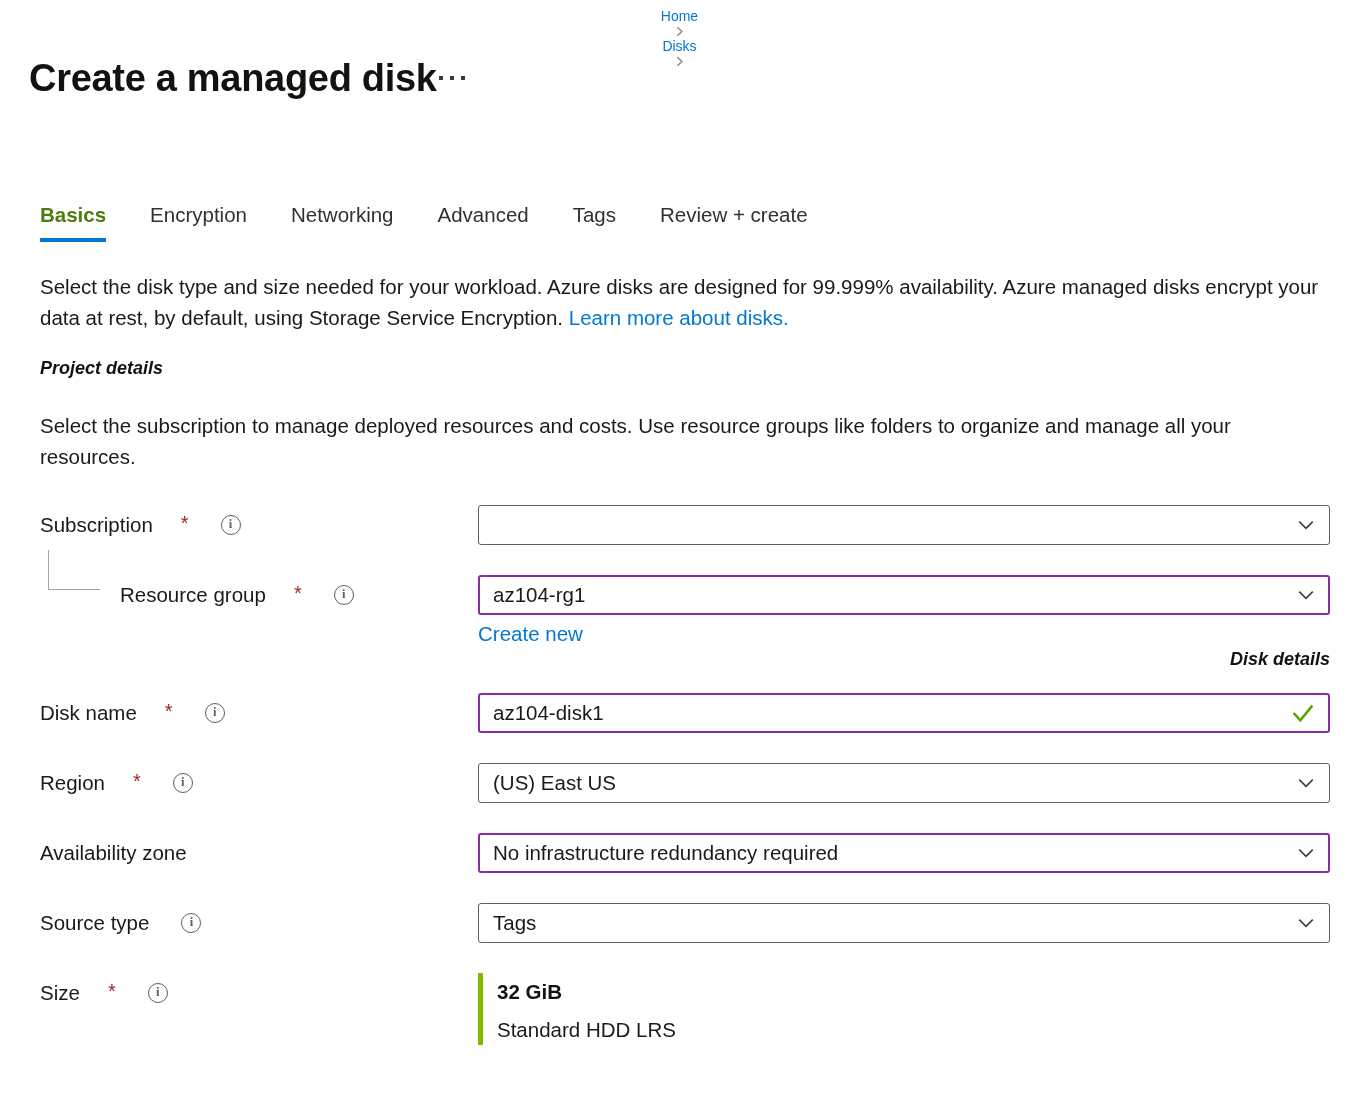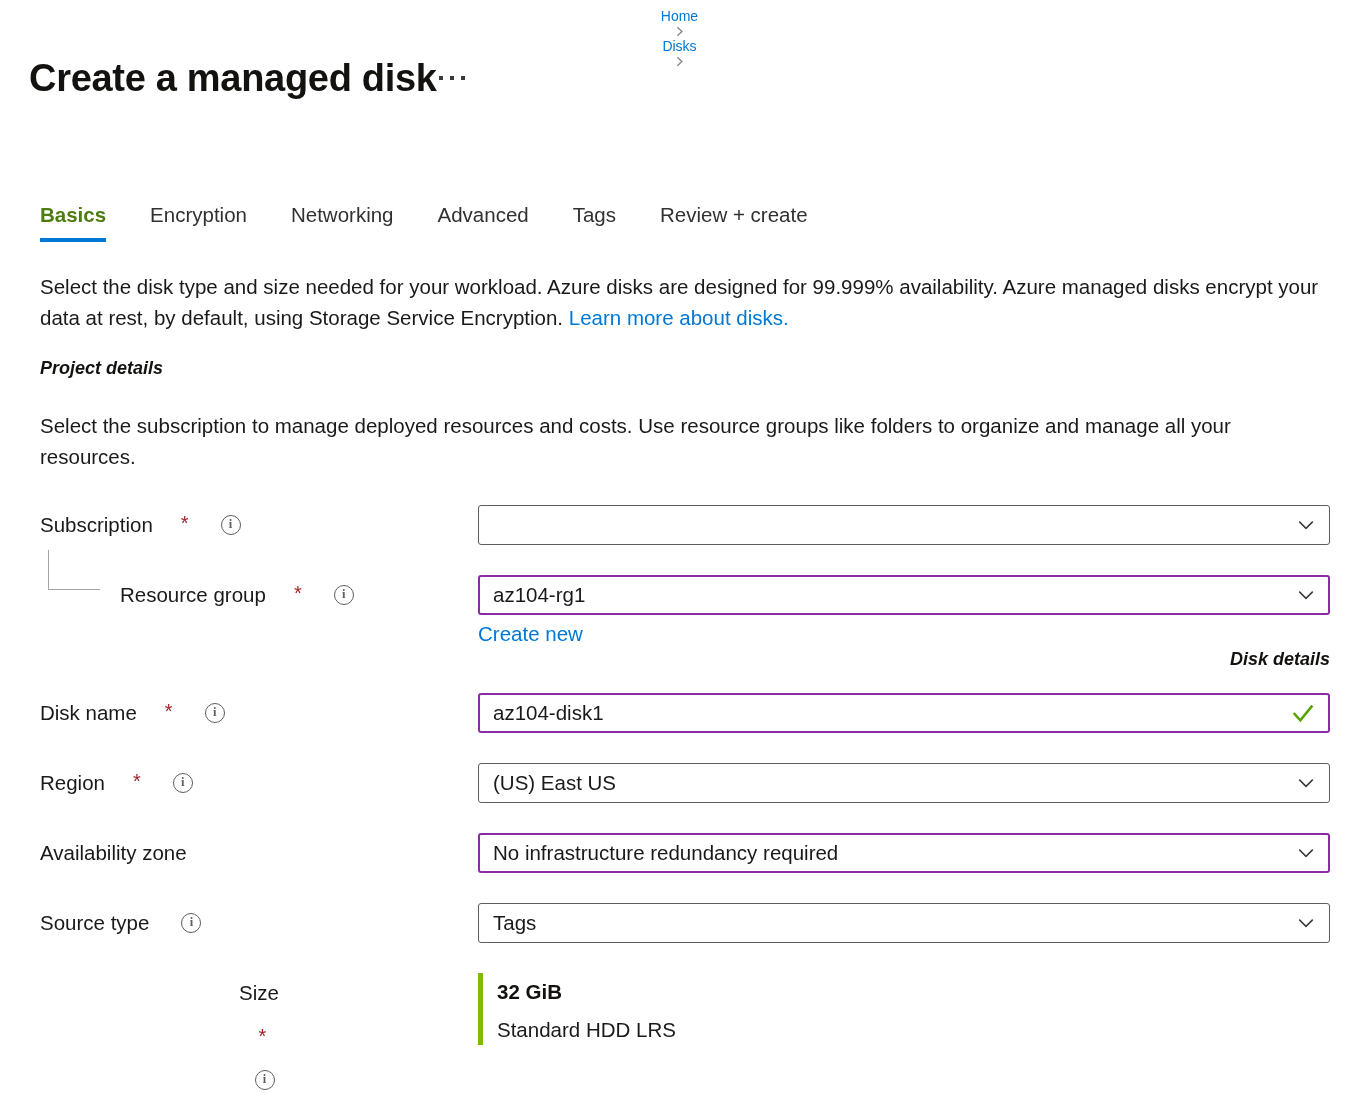--- a/index.html
+++ b/index.html
@@ -79,21 +79,21 @@
   .row-resource-group { position: relative; margin-bottom: 0; }
   .row-resource-group .row-label { padding-left: 80px; }
   .indent-connector {
     position: absolute; left: 8px; top: -25px; width: 52px; height: 40px;
     border-left: 1px solid #a6a4a2; border-bottom: 1px solid #a6a4a2;
   }
   .link-row { margin-left: 438px; margin-top: 7px; font-size: 20.5px; line-height: 23px; }
 
   
   .row-size { align-items: flex-start; margin-bottom: 0; }
-  .row-size .row-label { margin-top: 8px; flex-direction: column; }
+  .row-size .row-label { margin-top: 8px; }
   .size-display { display: flex; }
   .size-bar { width: 5px; background: #7fba00; flex: 0 0 auto; min-height: 72px; }
   .size-text { padding-left: 14px; padding-top: 7px; font-size: 20.5px; }
   .size-primary { font-weight: 700; color: #14120f; }
   .size-secondary { margin-top: 14px; color: #1b1a19; }
 </style>
 </head>
 <body>
 
 <div class="page">

